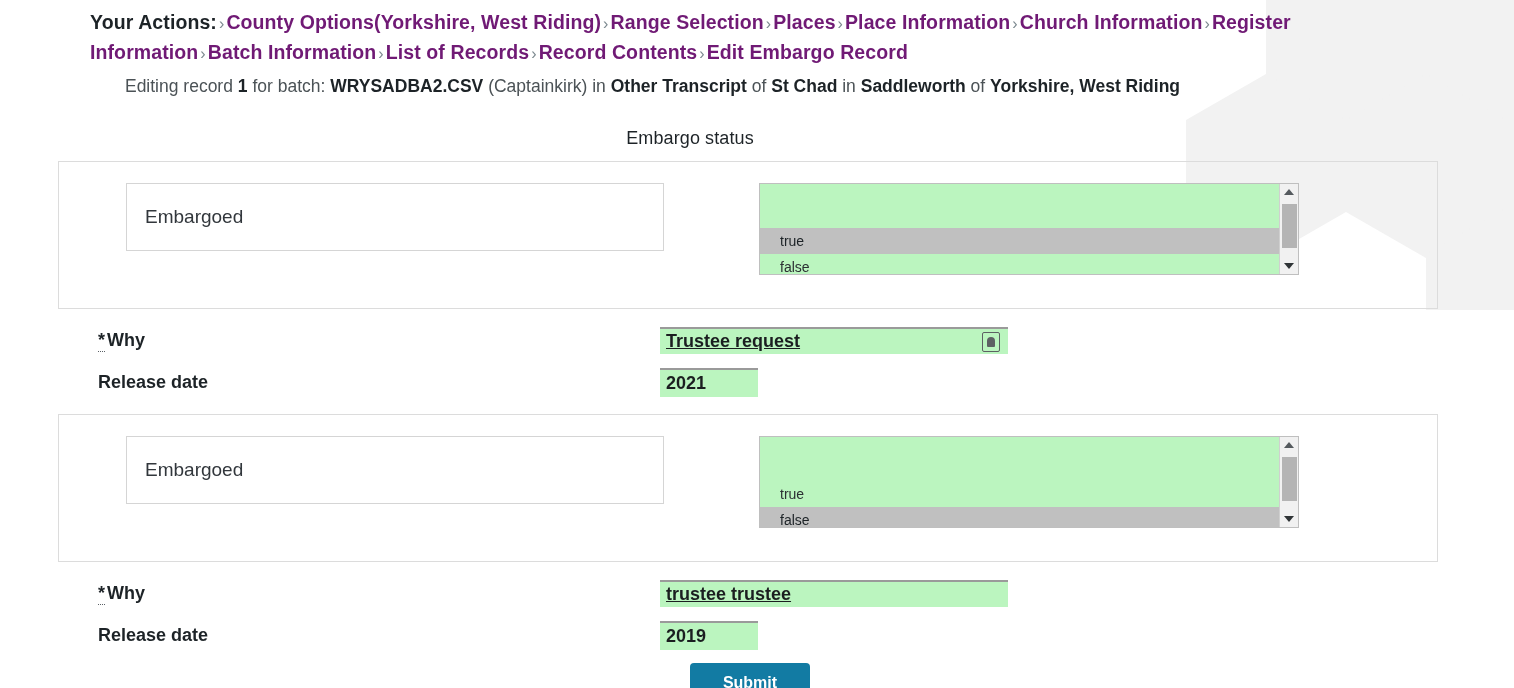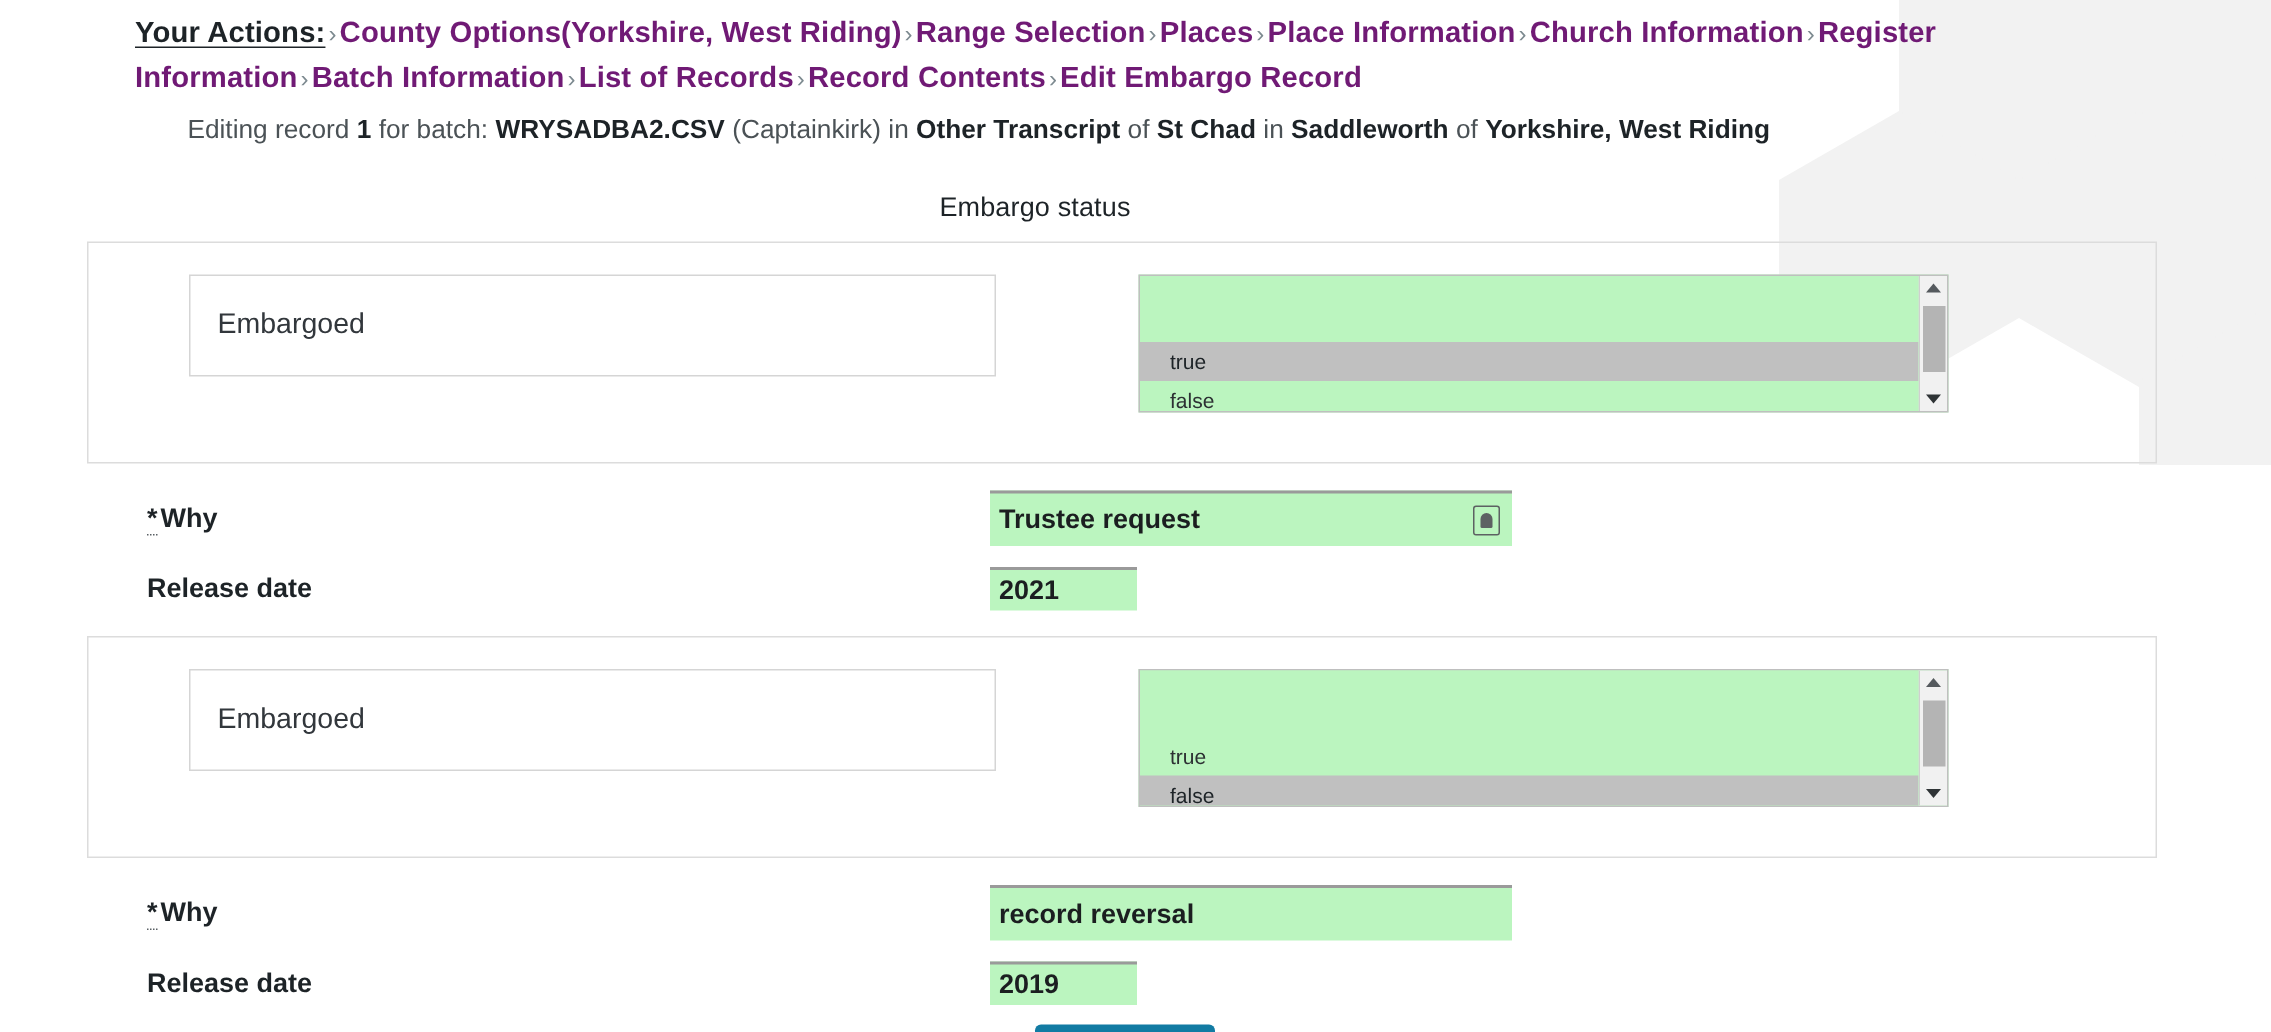--- a/index.html
+++ b/index.html
@@ -38,21 +38,20 @@
   #breadcrumb {
     padding: 8px 0 0 90px;
     width: 1300px;
     font-size: 19.5px;
     line-height: 29px;
     letter-spacing: 0.1px;
   }
   #breadcrumb .crumb-first {
     color: #1d2327;
     font-weight: 700;
-    text-decoration: underline;
     text-underline-offset: 3px;
   }
   #breadcrumb .crumb {
     color: #701a75;
     font-weight: 700;
     text-decoration: none;
   }
   #breadcrumb .sep {
     color: #7d8a90;
     font-weight: 400;
@@ -208,22 +207,23 @@
     font-size: 18px;
     color: #1b1e20;
     font-weight: 700;
     padding: 0 6px;
     outline: none;
     display: flex;
     align-items: center;
   }
   .why-input {
     width: 348px;
-    height: 37px;
-    position: relative;
+    height: 27px;
+    position: relative;
+    text-decoration: underline;
   }
   .why-input .val { flex: 1; }
   .date-input {
     width: 98px;
     height: 29px;
   }
   .autofill-icon {
     width: 16px;
     height: 18px;
     border: 1.5px solid #5d6163;
@@ -376,21 +376,21 @@
     </div>
   </fieldset>
 
   <div class="row-gap-a"></div>
 
   <div class="field-row">
     <div class="field-label">
       <span class="req-star">*</span><span>Why</span>
     </div>
     <div class="autofill-input why-input">
-      <span class="val">record reversal</span>
+      <span class="val">trustee trustee</span>
     </div>
   </div>
 
   <div class="row-gap-b"></div>
 
   <div class="field-row">
     <div class="field-label">Release date</div>
     <div class="autofill-input date-input">
       <span>2019</span>
     </div>

